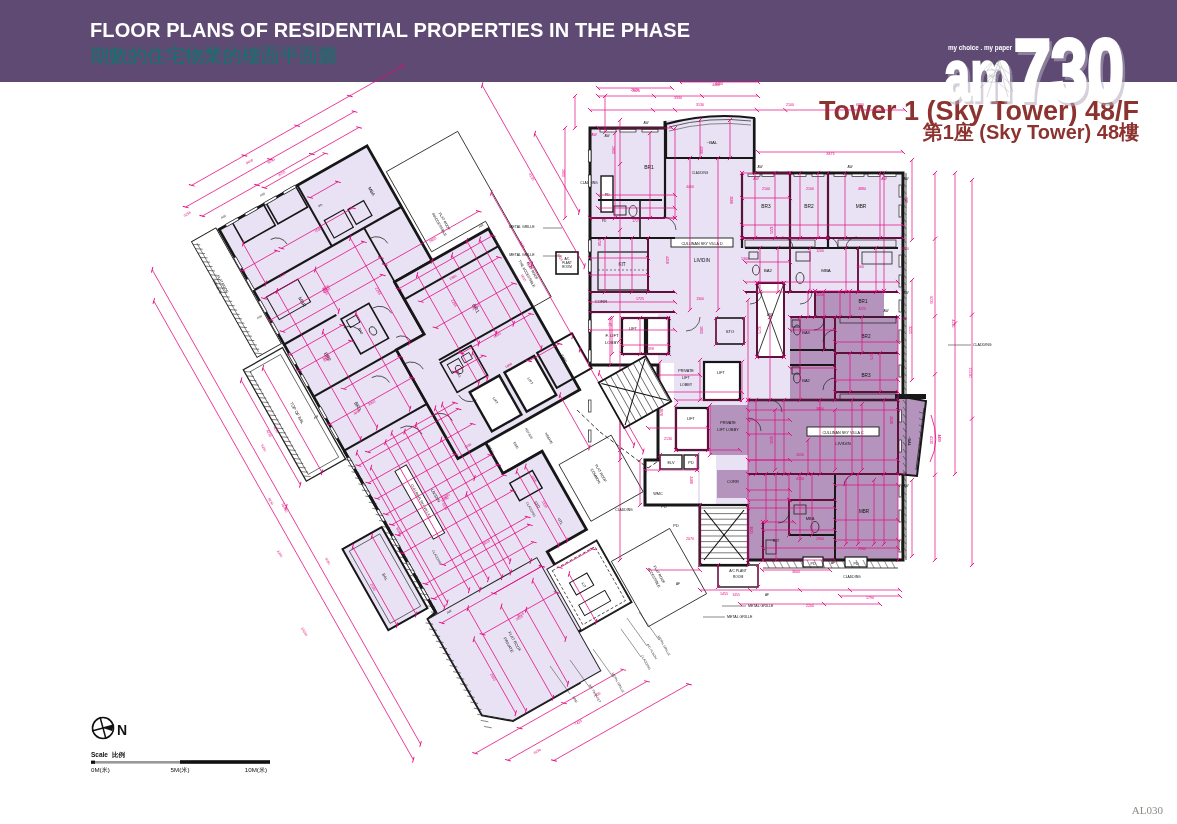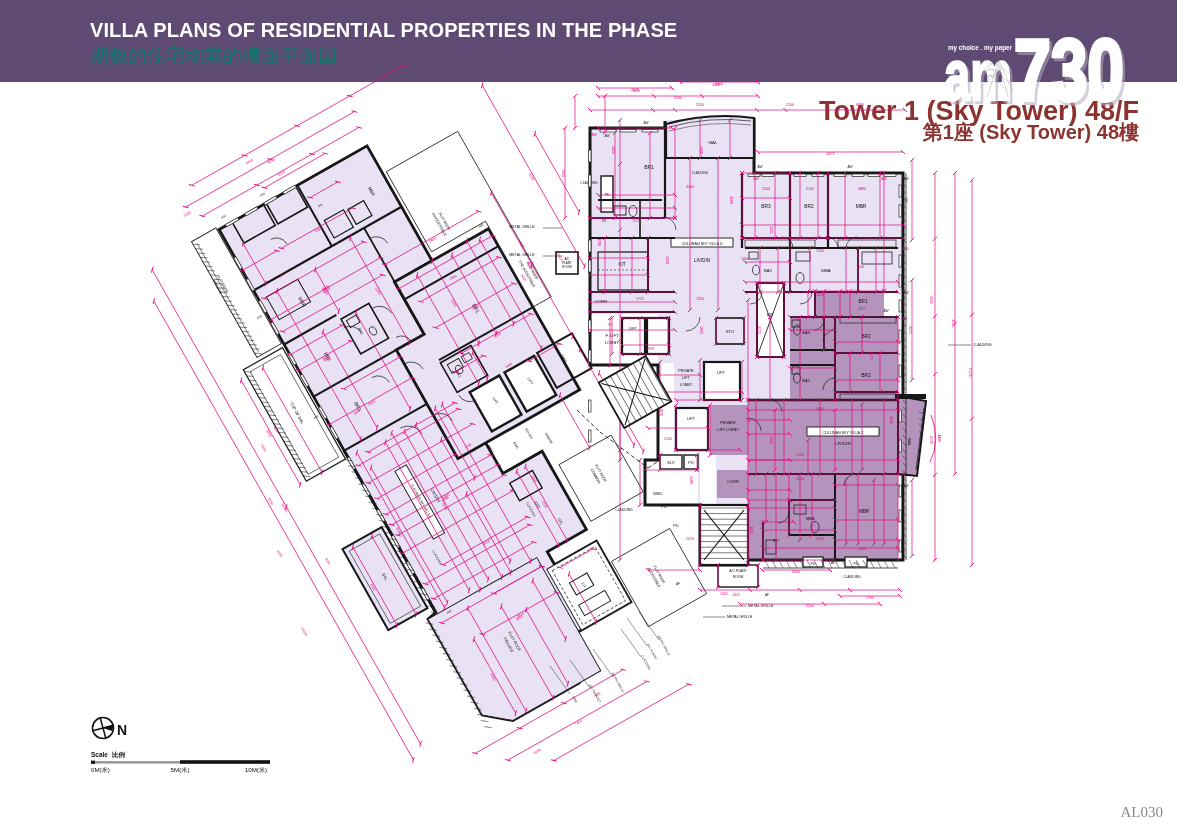--- a/index.html
+++ b/index.html
@@ -1,25 +1,25 @@
 <!DOCTYPE html>
 <html><head><meta charset="utf-8"><style>
 html,body{margin:0;padding:0;background:#ffffff;width:1177px;height:824px;overflow:hidden}
 body{font-family:"Liberation Sans", sans-serif;position:relative}
 .hdr{position:absolute;left:0;top:0;width:1177px;height:82px;background:#5e4a73}
 .t1{position:absolute;left:90px;top:19px;color:#fff;font-size:20px;font-weight:bold;letter-spacing:0.1px}
 .t2{position:absolute;left:90px;top:43px;color:#0f766e;font-size:19px}
 .tw1{position:absolute;right:38px;top:96px;color:#8c3330;font-size:27px;font-weight:bold;text-align:right}
 .tw2{position:absolute;right:38px;top:119px;color:#8c3330;font-size:20px;font-weight:bold;text-align:center}
-.al{position:absolute;right:14px;top:804px;color:#8b8b86;font-size:15px;font-family:"Liberation Serif",serif}
+.al{position:absolute;right:14px;top:804px;color:#8b8b86;font-size:11px;font-family:"Liberation Serif",serif}
 </style></head><body>
 
 <div class="hdr"></div>
 
-<div class="t1">VILLA PLANS OF RESIDENTIAL PROPERTIES IN THE PHASE</div>
+<div class="t1">FLOOR PLANS OF RESIDENTIAL PROPERTIES IN THE PHASE</div>
 
 <div class="t2">期數的住宅物業的樓面平面圖</div>
 
 <div class="tw1">Tower 1 (Sky Tower) 48/F</div>
 
 <div class="tw2">第1座 (Sky Tower) 48樓</div>
 
 <div class="al">AL030</div>
 <svg width="1177" height="824" style="position:absolute;left:0;top:0" xmlns="http://www.w3.org/2000/svg">
 

